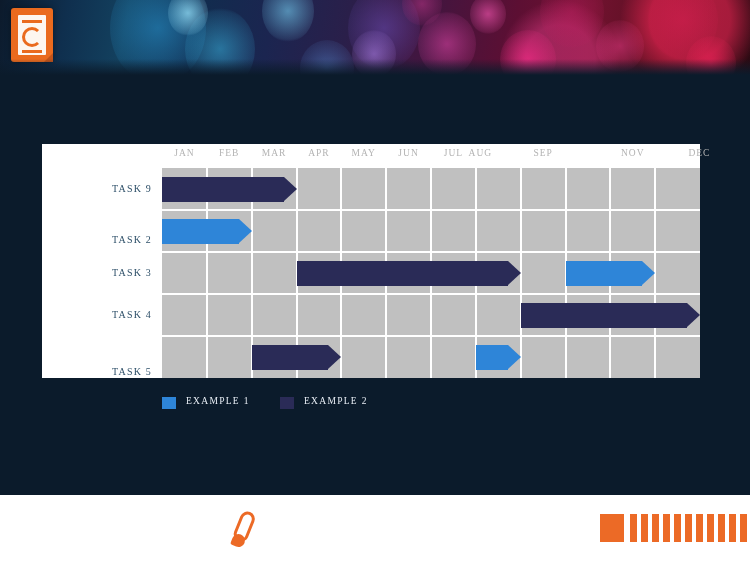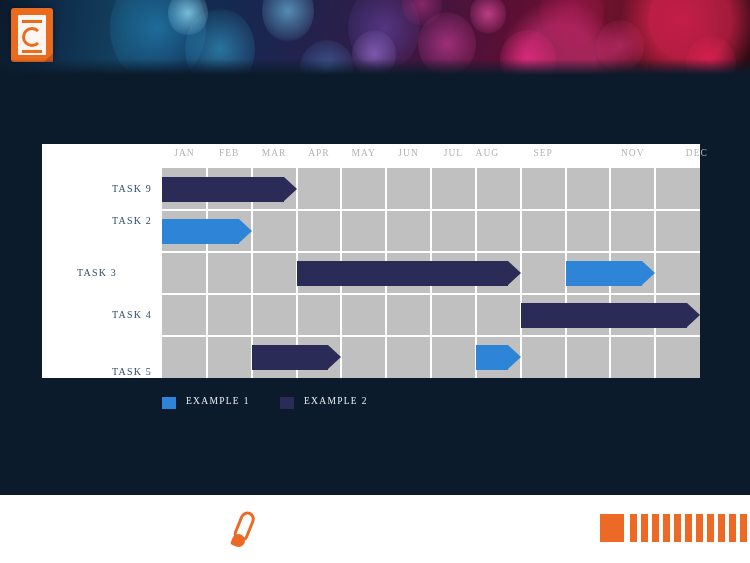--- a/index.html
+++ b/index.html
@@ -234,47 +234,47 @@
 
   <div class="panel">
     <div class="months" id="months-row">
         <div class="month" style="left: 0px;">JAN</div>
         <div class="month" style="left: 44.8333px;">FEB</div>
         <div class="month" style="left: 89.6667px;">MAR</div>
         <div class="month" style="left: 134.5px;">APR</div>
         <div class="month" style="left: 179.333px;">MAY</div>
         <div class="month" style="left: 224.167px;">JUN</div>
         <div class="month" style="left: 269px;">JUL</div>
-        <div class="month" style="left: 303px; text-align: center;">AUG</div>
+        <div class="month" style="left: 296px; text-align: center;">AUG</div>
         <div class="month" style="left: 358.667px;">SEP</div>
         <div class="month" style="left: 403.5px; margin-top: 20px;">OCT</div>
         <div class="month" style="left: 448.333px;">NOV</div>
-        <div class="month" style="left: 501px; text-align: right;">DEC</div>
+        <div class="month" style="left: 515px;">DEC</div>
       </div>
     <div class="grid" id="grid">
         <div class="vline" style="left: 43.8333px;"></div>
         <div class="vline" style="left: 88.6667px;"></div>
         <div class="vline" style="left: 133.5px;"></div>
         <div class="vline" style="left: 178.333px;"></div>
         <div class="vline" style="left: 223.167px;"></div>
         <div class="vline" style="left: 268px;"></div>
         <div class="vline" style="left: 312.833px;"></div>
         <div class="vline" style="left: 357.667px;"></div>
         <div class="vline" style="left: 402.5px;"></div>
         <div class="vline" style="left: 447.333px;"></div>
         <div class="vline" style="left: 492.167px;"></div>
         <div class="hline" style="top: 41px;"></div>
         <div class="hline" style="top: 83px;"></div>
         <div class="hline" style="top: 125px;"></div>
         <div class="hline" style="top: 167px;"></div>
       </div>
     <div id="tasklabels">
         <div class="tasklabel" style="top: 39px;">TASK 9</div>
-        <div class="tasklabel" style="top: 71px;">TASK 2</div>
-        <div class="tasklabel" style="top: 123px; text-align: center;">TASK 3</div>
+        <div class="tasklabel" style="top: 90px;">TASK 2</div>
+        <div class="tasklabel" style="top: 123px;">TASK 3</div>
         <div class="tasklabel" style="top: 165px;">TASK 4</div>
         <div class="tasklabel" style="top: 222px;">TASK 5</div>
       </div>
     <div id="bars">
         <div class="bar" style="left: 120px; top: 32.5px; width: 134.5px;">
           <div class="body" style="width: 121.5px; background: rgb(42, 43, 87);"></div>
           <div class="tip" style="left: 121.5px; border-left: 13px solid rgb(42, 43, 87);"></div>
         </div>
         <div class="bar" style="left: 120px; top: 74.5px; width: 89.6667px;">
           <div class="body" style="width: 76.6667px; background: rgb(46, 133, 216);"></div>

